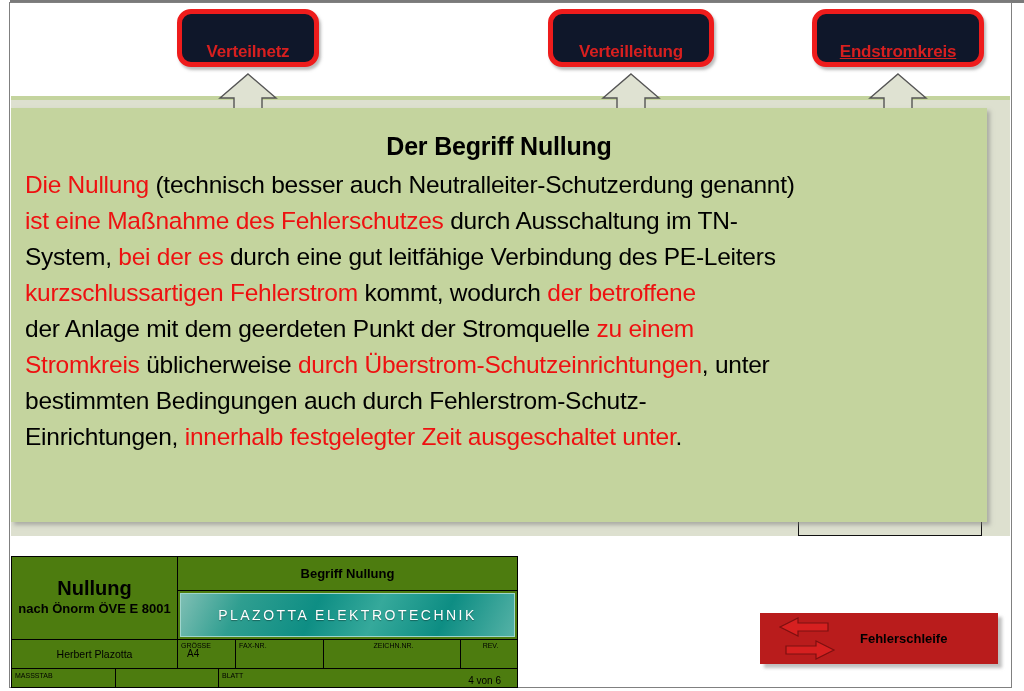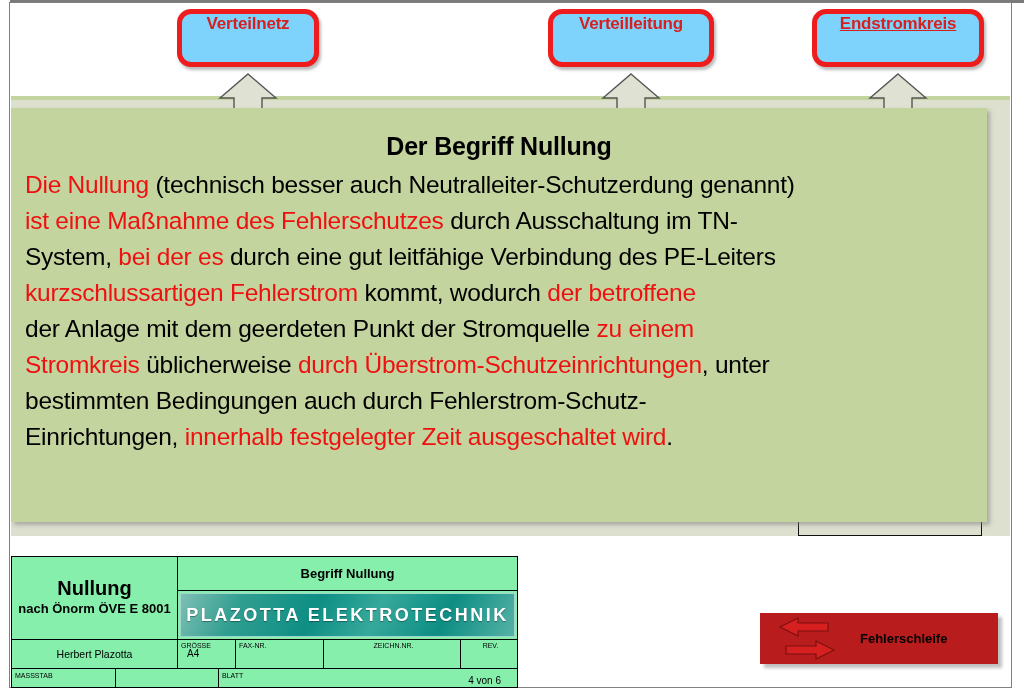--- a/index.html
+++ b/index.html
@@ -58,26 +58,26 @@
   .band-topline {
     position: absolute;
     left: 11px; top: 96px;
     width: 999px; height: 4px;
     background: #c4d49e;
   }
 
   
   .callout {
     position: absolute;
-    background: #7dd3fc;
+    background: #0f172a;
     border: 5px solid #ee1c1c;
     border-radius: 14px;
     box-sizing: border-box;
     display: flex;
-    align-items: flex-start;
+    align-items: flex-end;
     justify-content: center;
     color: #d81f1f;
     font-weight: bold;
     font-size: 17px;
     letter-spacing: -0.2px;
     box-shadow: 2px 3px 3px rgba(120,120,120,0.5);
   }
   #callout-verteilnetz  { left: 177px; top: 9px;  width: 142px; height: 58px; }
   #callout-verteilleitung { left: 548px; top: 9px; width: 166px; height: 58px; }
   #callout-endstromkreis { left: 812px; top: 9px; width: 172px; height: 58px; text-decoration: underline; }
@@ -115,21 +115,21 @@
   }
   .green-body .hl { color: #ee1111; }
 
   
   .titleblock {
     position: absolute;
     left: 11px; top: 556px;
     width: 507px; height: 132px;
     border: 1.5px solid #000000;
     box-sizing: border-box;
-    background: #86efac;
+    background: #4d7c0f;
     display: flex;
     flex-direction: column;
   }
   .tb-upper {
     display: flex;
     flex: 0 0 82px;
     border-bottom: 1.5px solid #000000;
   }
   .tb-left {
     width: 166px;
@@ -161,22 +161,22 @@
   .tb-logo {
     flex: 1;
     margin: 2px 2px 2px 2px;
     background: linear-gradient(115deg,#7fbfb4 0%, #2f9e90 18%, #0e8e84 40%, #36a99b 58%, #0d8d83 78%, #55b2a6 100%);
     display: flex; align-items: center; justify-content: center;
     border: 1px solid #9fd6cd;
     box-sizing: border-box;
   }
   .tb-logo span {
     color: #ffffff;
-    font-size: 18px;
-    font-weight: bold;
+    font-size: 14px;
+    font-weight: normal;
     letter-spacing: 2.5px;
     text-shadow: 0 1px 1px rgba(0,0,0,0.35);
   }
   .tb-mid {
     display: flex;
     flex: 0 0 28px;
     border-bottom: 1.5px solid #000000;
   }
   .tb-mid .name-cell {
     width: 166px;
@@ -318,21 +318,21 @@
   <div class="green-box">
     <div class="green-title">Der Begriff Nullung</div>
     <div class="green-body" id="definition-body">
         <div><span class="hl">Die Nullung</span><span> (technisch besser auch Neutralleiter-Schutzerdung genannt)</span></div>
         <div><span class="hl">ist eine Maßnahme des Fehlerschutzes</span><span> durch Ausschaltung im TN-</span></div>
         <div><span>System, </span><span class="hl">bei der es</span><span> durch eine gut leitfähige Verbindung des PE-Leiters</span></div>
         <div><span class="hl">kurzschlussartigen Fehlerstrom</span><span> kommt, wodurch </span><span class="hl">der betroffene</span></div>
         <div><span>der Anlage mit dem geerdeten Punkt der Stromquelle </span><span class="hl">zu einem</span></div>
         <div><span class="hl">Stromkreis</span><span> üblicherweise </span><span class="hl">durch Überstrom-Schutzeinrichtungen</span><span>, unter</span></div>
         <div><span>bestimmten Bedingungen auch durch Fehlerstrom-Schutz-</span></div>
-        <div><span>Einrichtungen, </span><span class="hl">innerhalb festgelegter Zeit ausgeschaltet wird</span><span>.</span></div>
+        <div><span>Einrichtungen, </span><span class="hl">innerhalb festgelegter Zeit ausgeschaltet unter</span><span>.</span></div>
       </div>
   </div>
 
   <div class="titleblock">
 
     <div class="tb-upper">
       <div class="tb-left">
         <div class="t1">Nullung</div>
         <div class="t2">nach Önorm ÖVE E 8001</div>
       </div>

